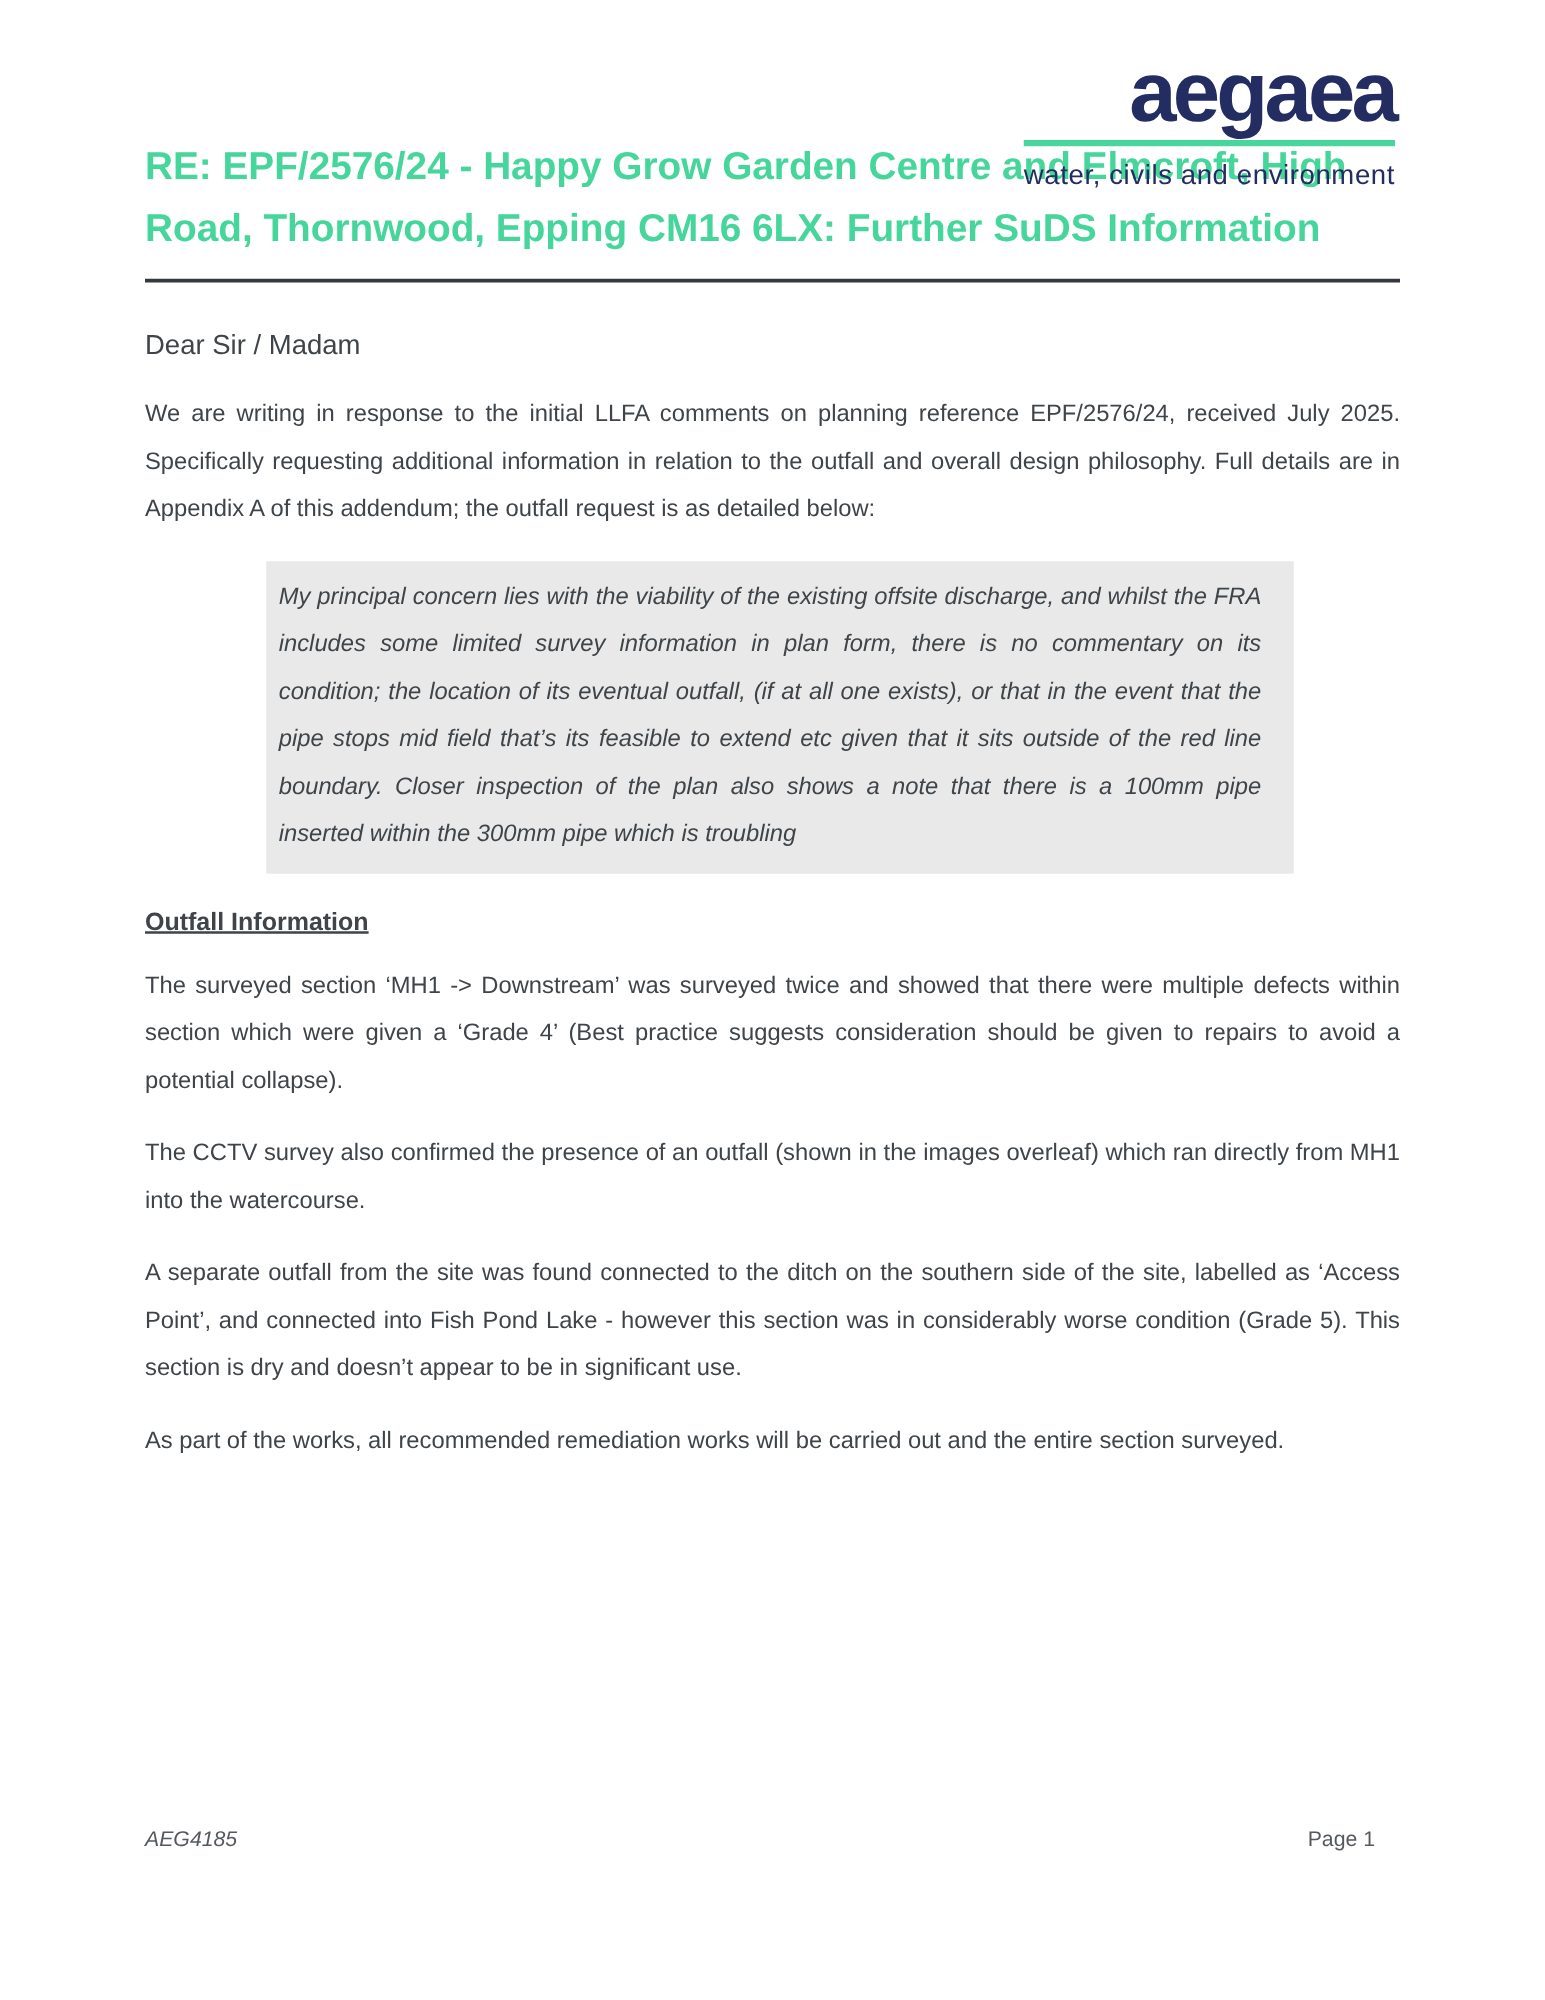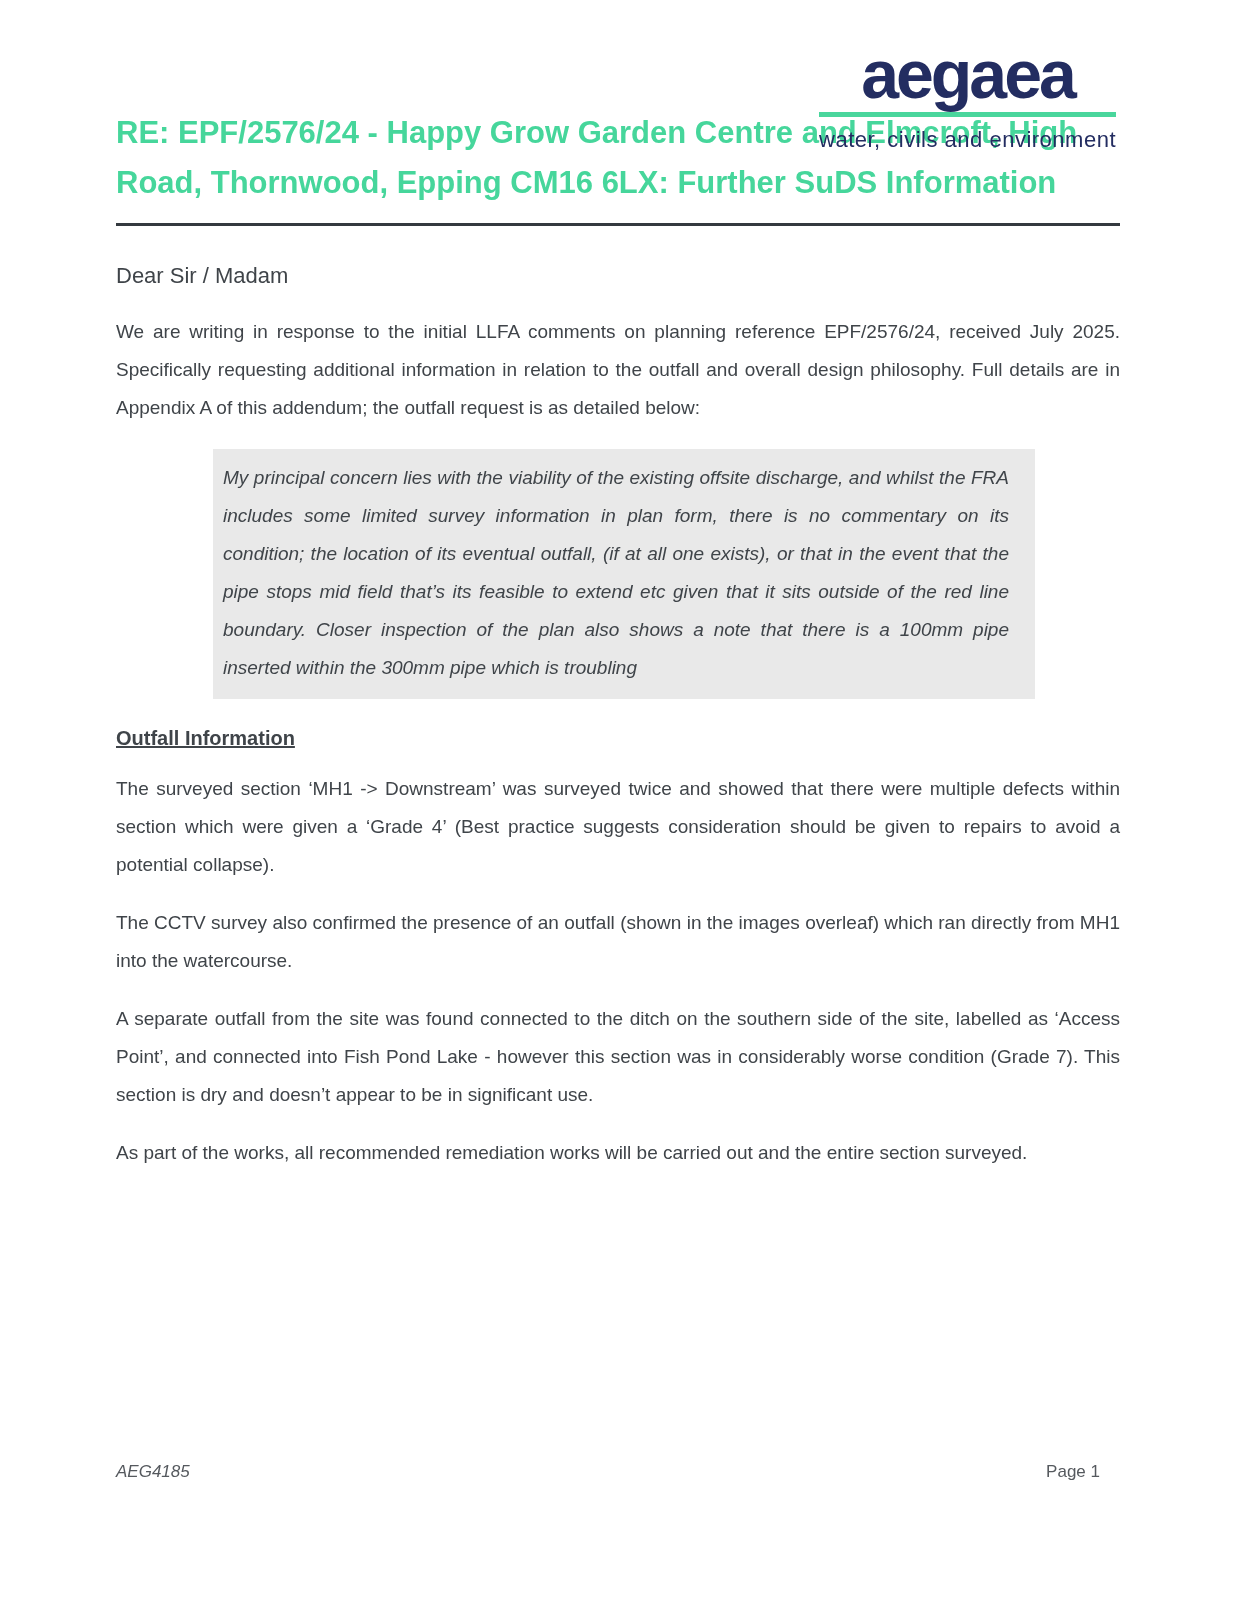--- a/index.html
+++ b/index.html
@@ -18,21 +18,21 @@
     overflow: hidden;
   }
   .content {
     padding: 0 116px;
   }
   
   .logo-block {
     position: absolute;
     top: 40px;
     right: 120px;
-    text-align: center;
+    text-align: right;
   }
   .brand {
     font-size: 68px;
     font-weight: 700;
     letter-spacing: -3px;
     line-height: 1;
     color: #232d61;
   }
   .brand-rule {
     height: 5px;
@@ -128,21 +128,21 @@
     <p class="salutation">Dear Sir / Madam</p>
 
     <p class="body-p">We are writing in response to the initial LLFA comments on planning reference EPF/2576/24, received July 2025. Specifically requesting additional information in relation to the outfall and overall design philosophy. Full details are in Appendix A of this addendum; the outfall request is as detailed below:</p>
 
     <blockquote class="quote">My principal concern lies with the viability of the existing offsite discharge, and whilst the FRA includes some limited survey information in plan form, there is no commentary on its condition; the location of its eventual outfall, (if at all one exists), or that in the event that the pipe stops mid field that’s its feasible to extend etc given that it sits outside of the red line boundary. Closer inspection of the plan also shows a note that there is a 100mm pipe inserted within the 300mm pipe which is troubling</blockquote>
 
     <h2 class="section-heading">Outfall Information</h2>
 
     <p class="body-p">The surveyed section ‘MH1 -&gt; Downstream’ was surveyed twice and showed that there were multiple defects within section which were given a ‘Grade 4’ (Best practice suggests consideration should be given to repairs to avoid a potential collapse).</p>
     <p class="body-p">The CCTV survey also confirmed the presence of an outfall (shown in the images overleaf) which ran directly from MH1 into the watercourse.</p>
-    <p class="body-p">A separate outfall from the site was found connected to the ditch on the southern side of the site, labelled as ‘Access Point’, and connected into Fish Pond Lake - however this section was in considerably worse condition (Grade 7). This section is dry and doesn’t appear to be in significant use.</p>
+    <p class="body-p">A separate outfall from the site was found connected to the ditch on the southern side of the site, labelled as ‘Access Point’, and connected into Fish Pond Lake - however this section was in considerably worse condition (Grade 5). This section is dry and doesn’t appear to be in significant use.</p>
     <p class="body-p">As part of the works, all recommended remediation works will be carried out and the entire section surveyed.</p>
 
   </div>
 
   <footer class="footer">
     <span class="doc-ref">AEG4185</span>
     <span class="page-number">Page 1</span>
   </footer>
 
 </div>

